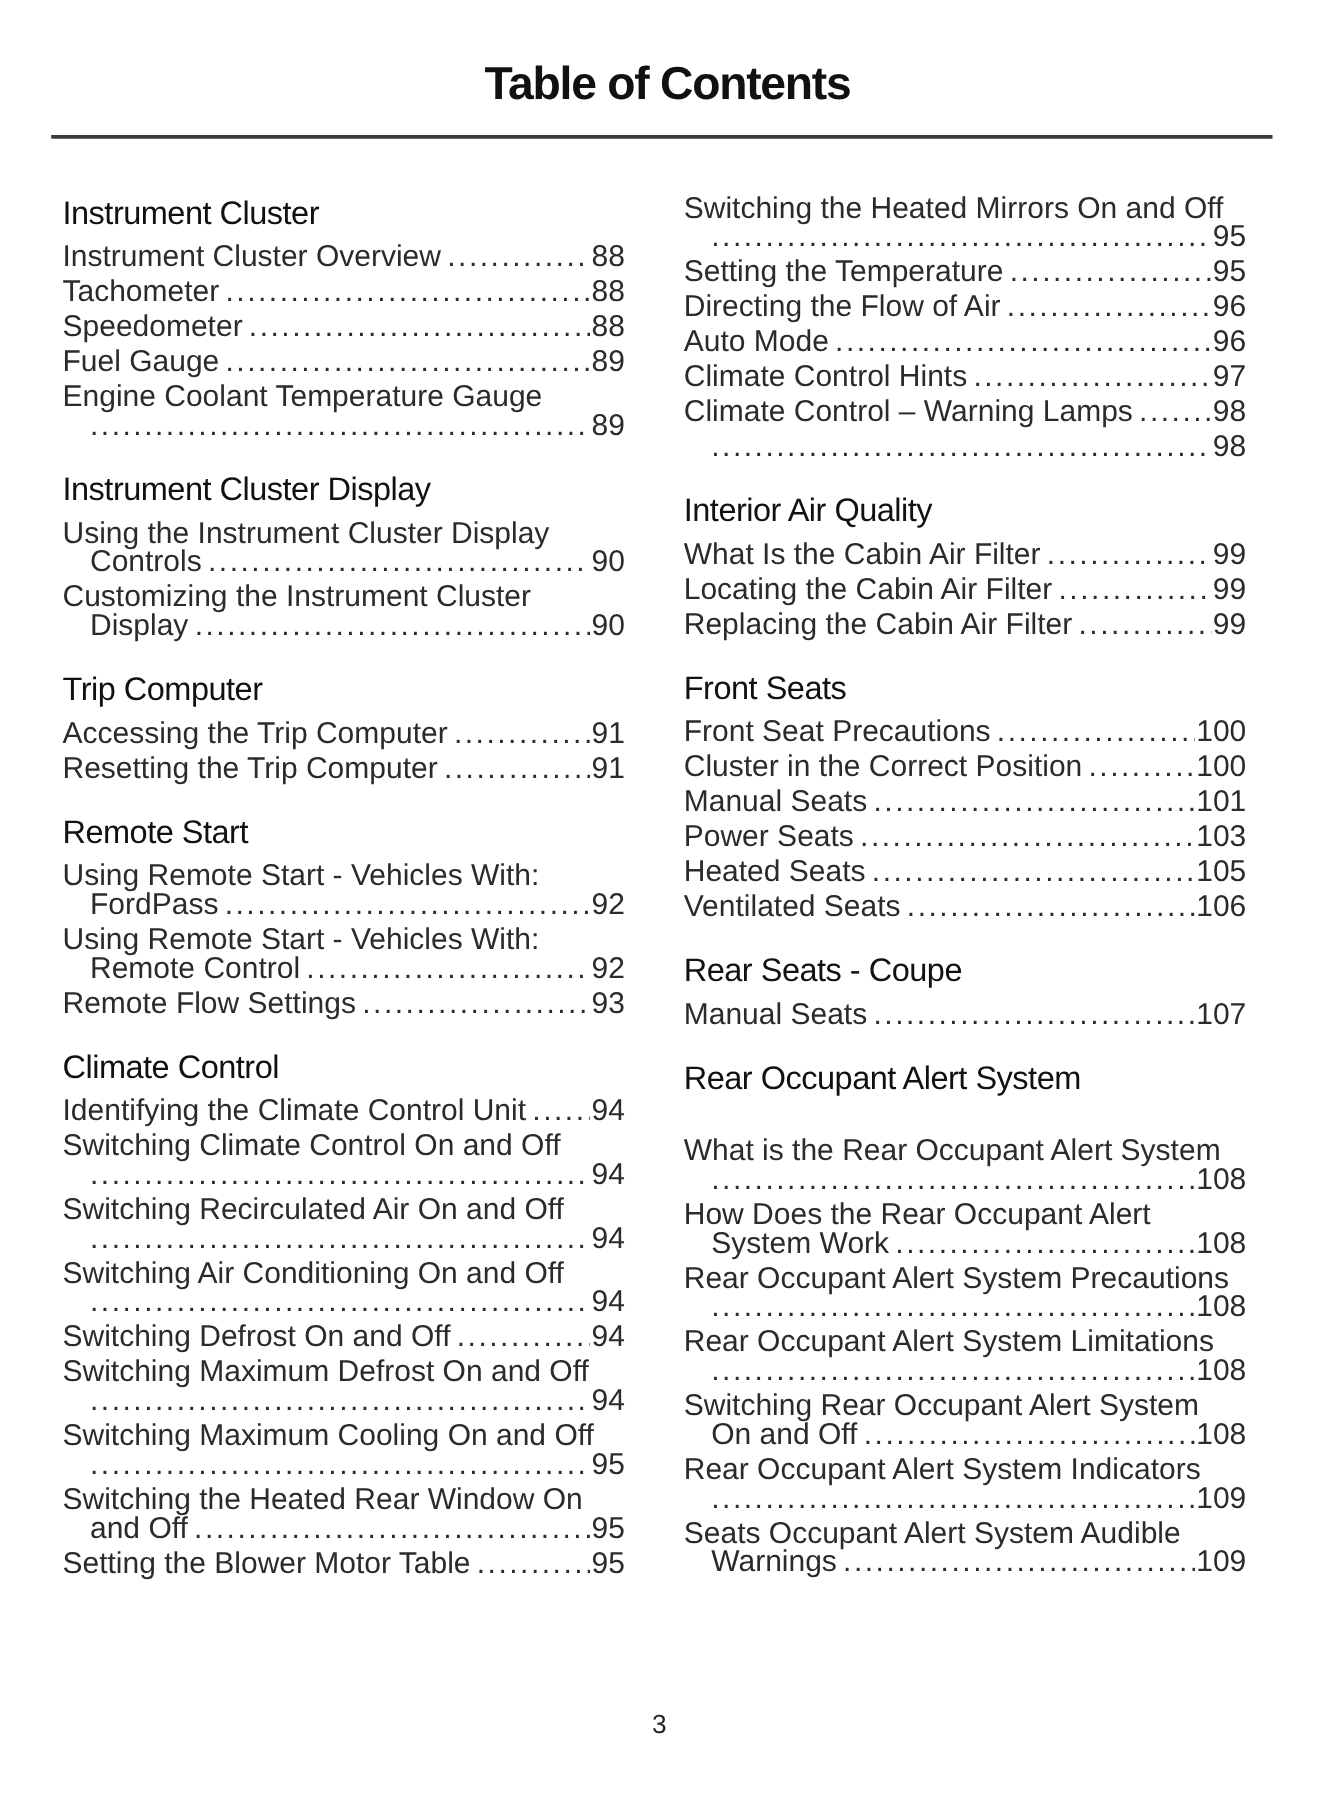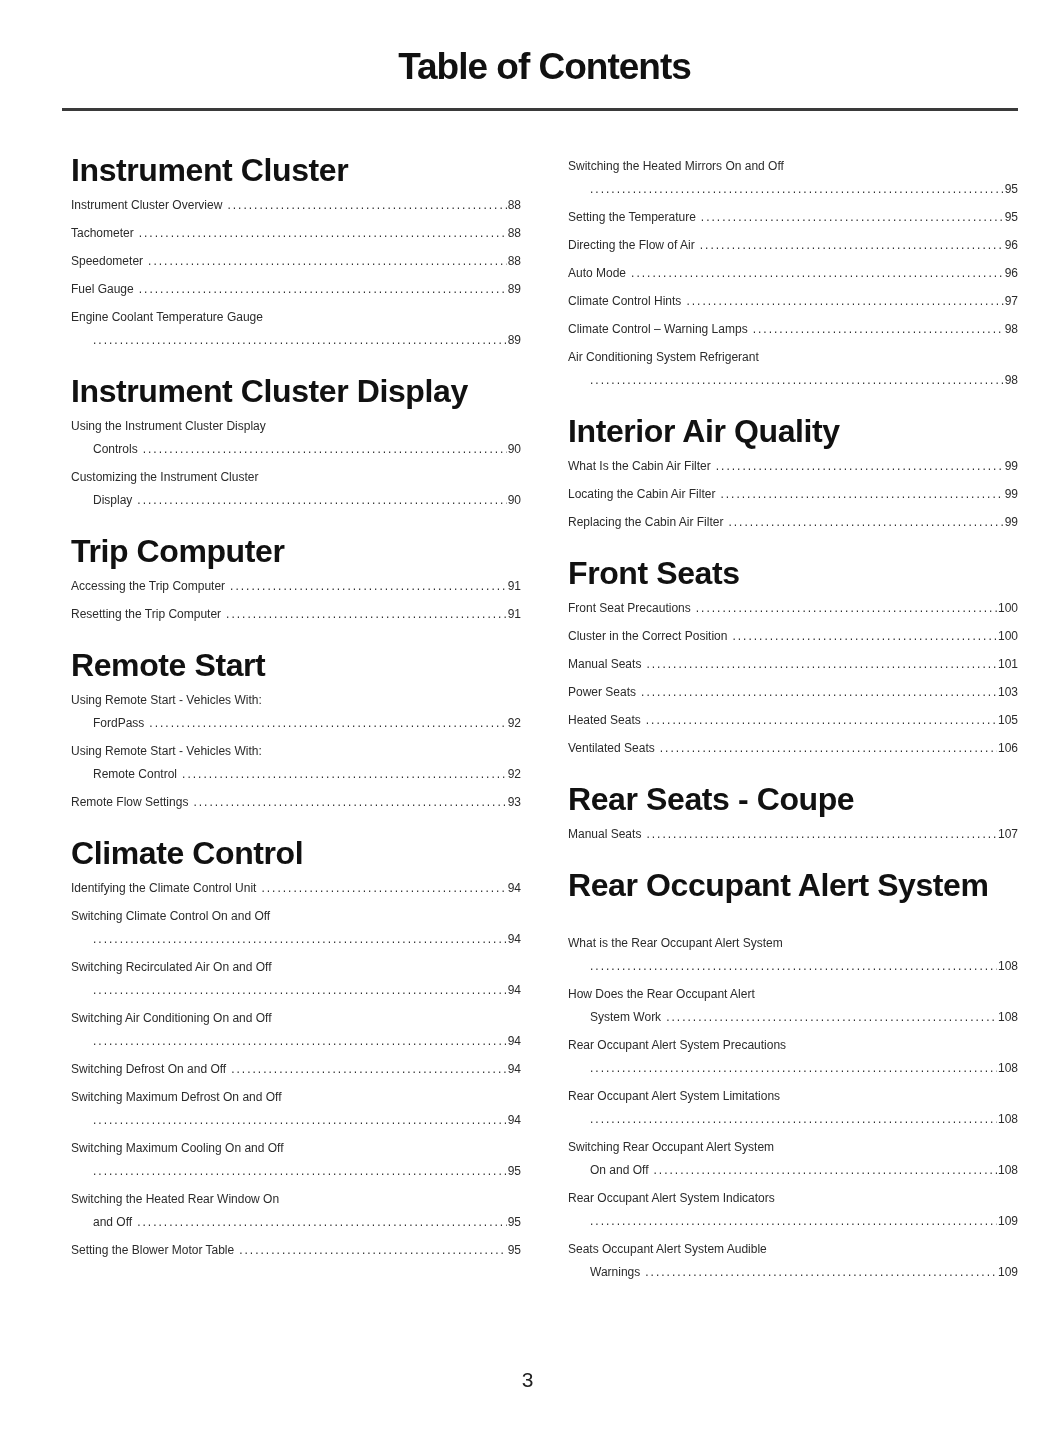--- a/index.html
+++ b/index.html
@@ -3,21 +3,21 @@
 <meta charset="utf-8">
 <style>
   html, body { margin: 0; padding: 0; background: #ffffff; }
   .page {
     position: relative;
     width: 1055px;
     height: 1448px;
     box-sizing: border-box;
     background: #ffffff;
     font-family: "Liberation Sans", "DejaVu Sans", sans-serif;
-    padding: 46px 37px 0 71px;
+    padding: 46px 37px 0 50px;
     overflow: hidden;
     color: #262626;
   }
   .title {
     margin: 0 0 20px 0;
     text-align: center;
     font-size: 37px;
     font-weight: 700;
     letter-spacing: -1px;
     color: #111111;
@@ -30,31 +30,31 @@
     height: 0;
   }
   .columns {
     display: flex;
     gap: 47px;
     margin-top: 44px;
   }
   .col { width: 450px; flex: 0 0 450px; }
   .toc-section { margin: 0; }
   .sec-title {
-    font-size: 32px;
-    font-weight: 700;
+    font-size: 26px;
+    font-weight: 400;
     letter-spacing: -0.4px;
     color: #111111;
     line-height: 30px;
     margin: 24px 0 9px 0;
   }
   .toc-section:first-child .sec-title { margin-top: 0; }
   .toc-section.extra-gap .sec-title { margin-bottom: 32px; }
   .entry {
-    font-size: 12px;
+    font-size: 24px;
     line-height: 23px;
     margin-bottom: 5px;
     color: #2b2b2b;
   }
   .l1 { white-space: nowrap; }
   .row { display: flex; align-items: baseline; }
   .row.cont { padding-left: 22px; }
   .t { white-space: nowrap; margin-right: 5px; }
   .dots { flex: 1 1 auto; min-width: 0; overflow: hidden; white-space: nowrap; }
   .dots::after {
@@ -286,21 +286,20 @@
             </div>
           </div>
           <div class="entry">
             <div class="row">
               <span class="t">Climate Control – Warning Lamps</span>
               <span class="dots"></span>
               <span class="pg">98</span>
             </div>
           </div>
           <div class="entry">
-            <div class="l1">Air Conditioning System Refrigerant</div>
             <div class="row cont">
               <span class="dots"></span>
               <span class="pg">98</span>
             </div>
           </div>
         </section>
         <section class="toc-section">
           <h2 class="sec-title">Interior Air Quality</h2>
           <div class="entry">
             <div class="row">

